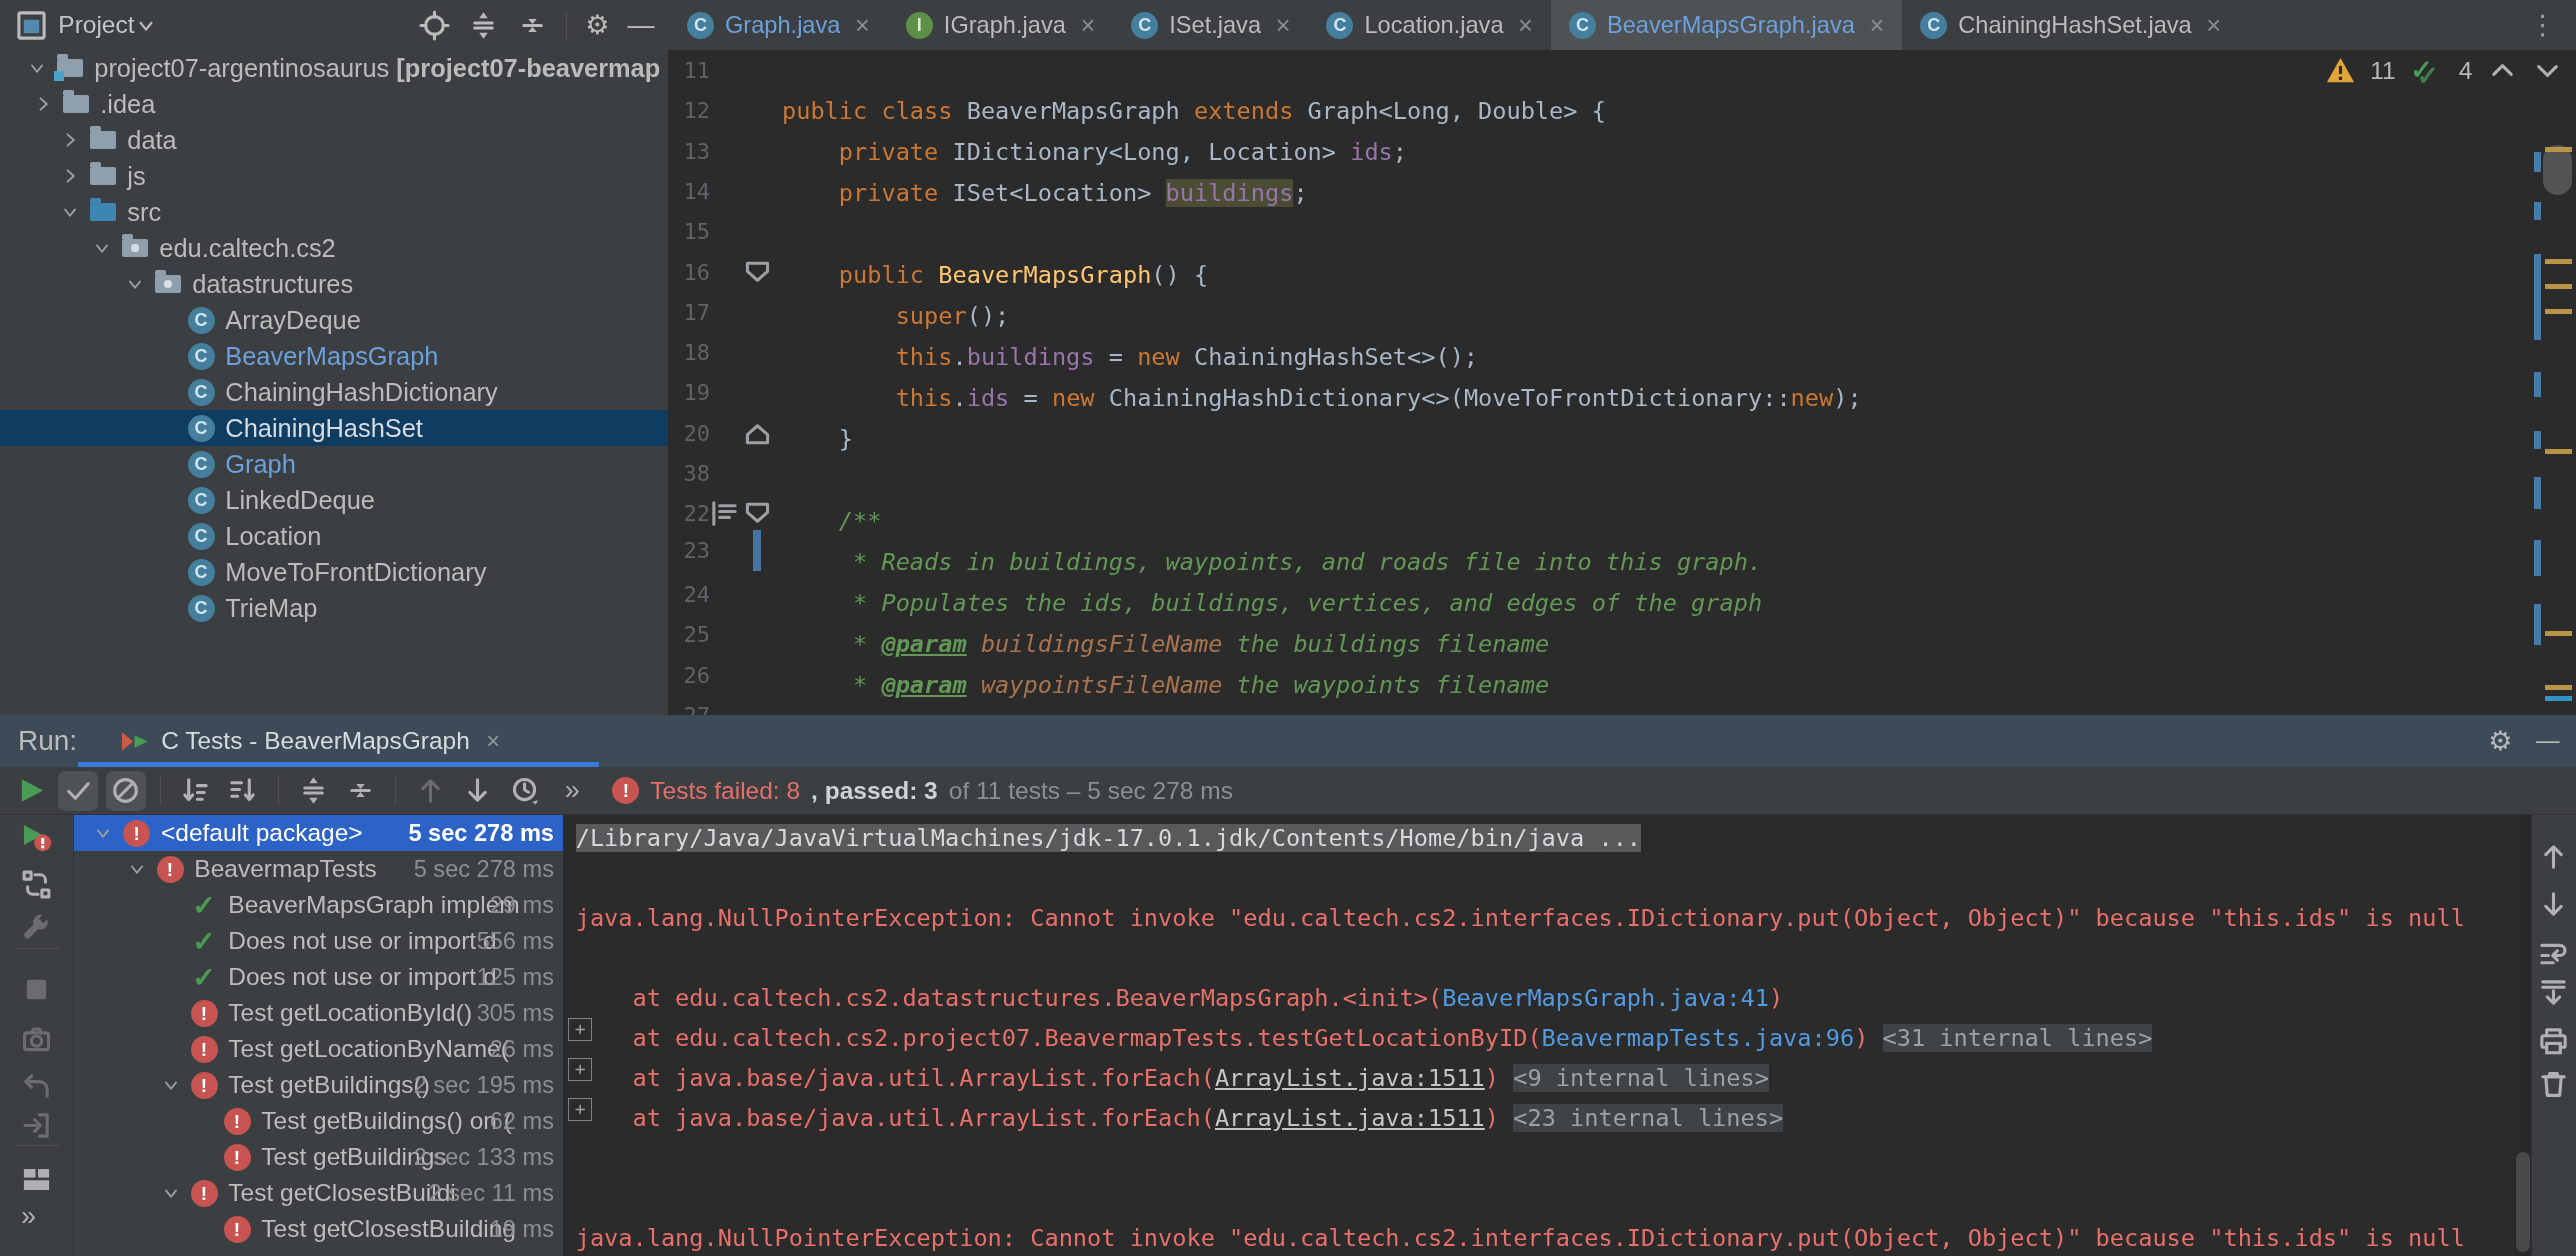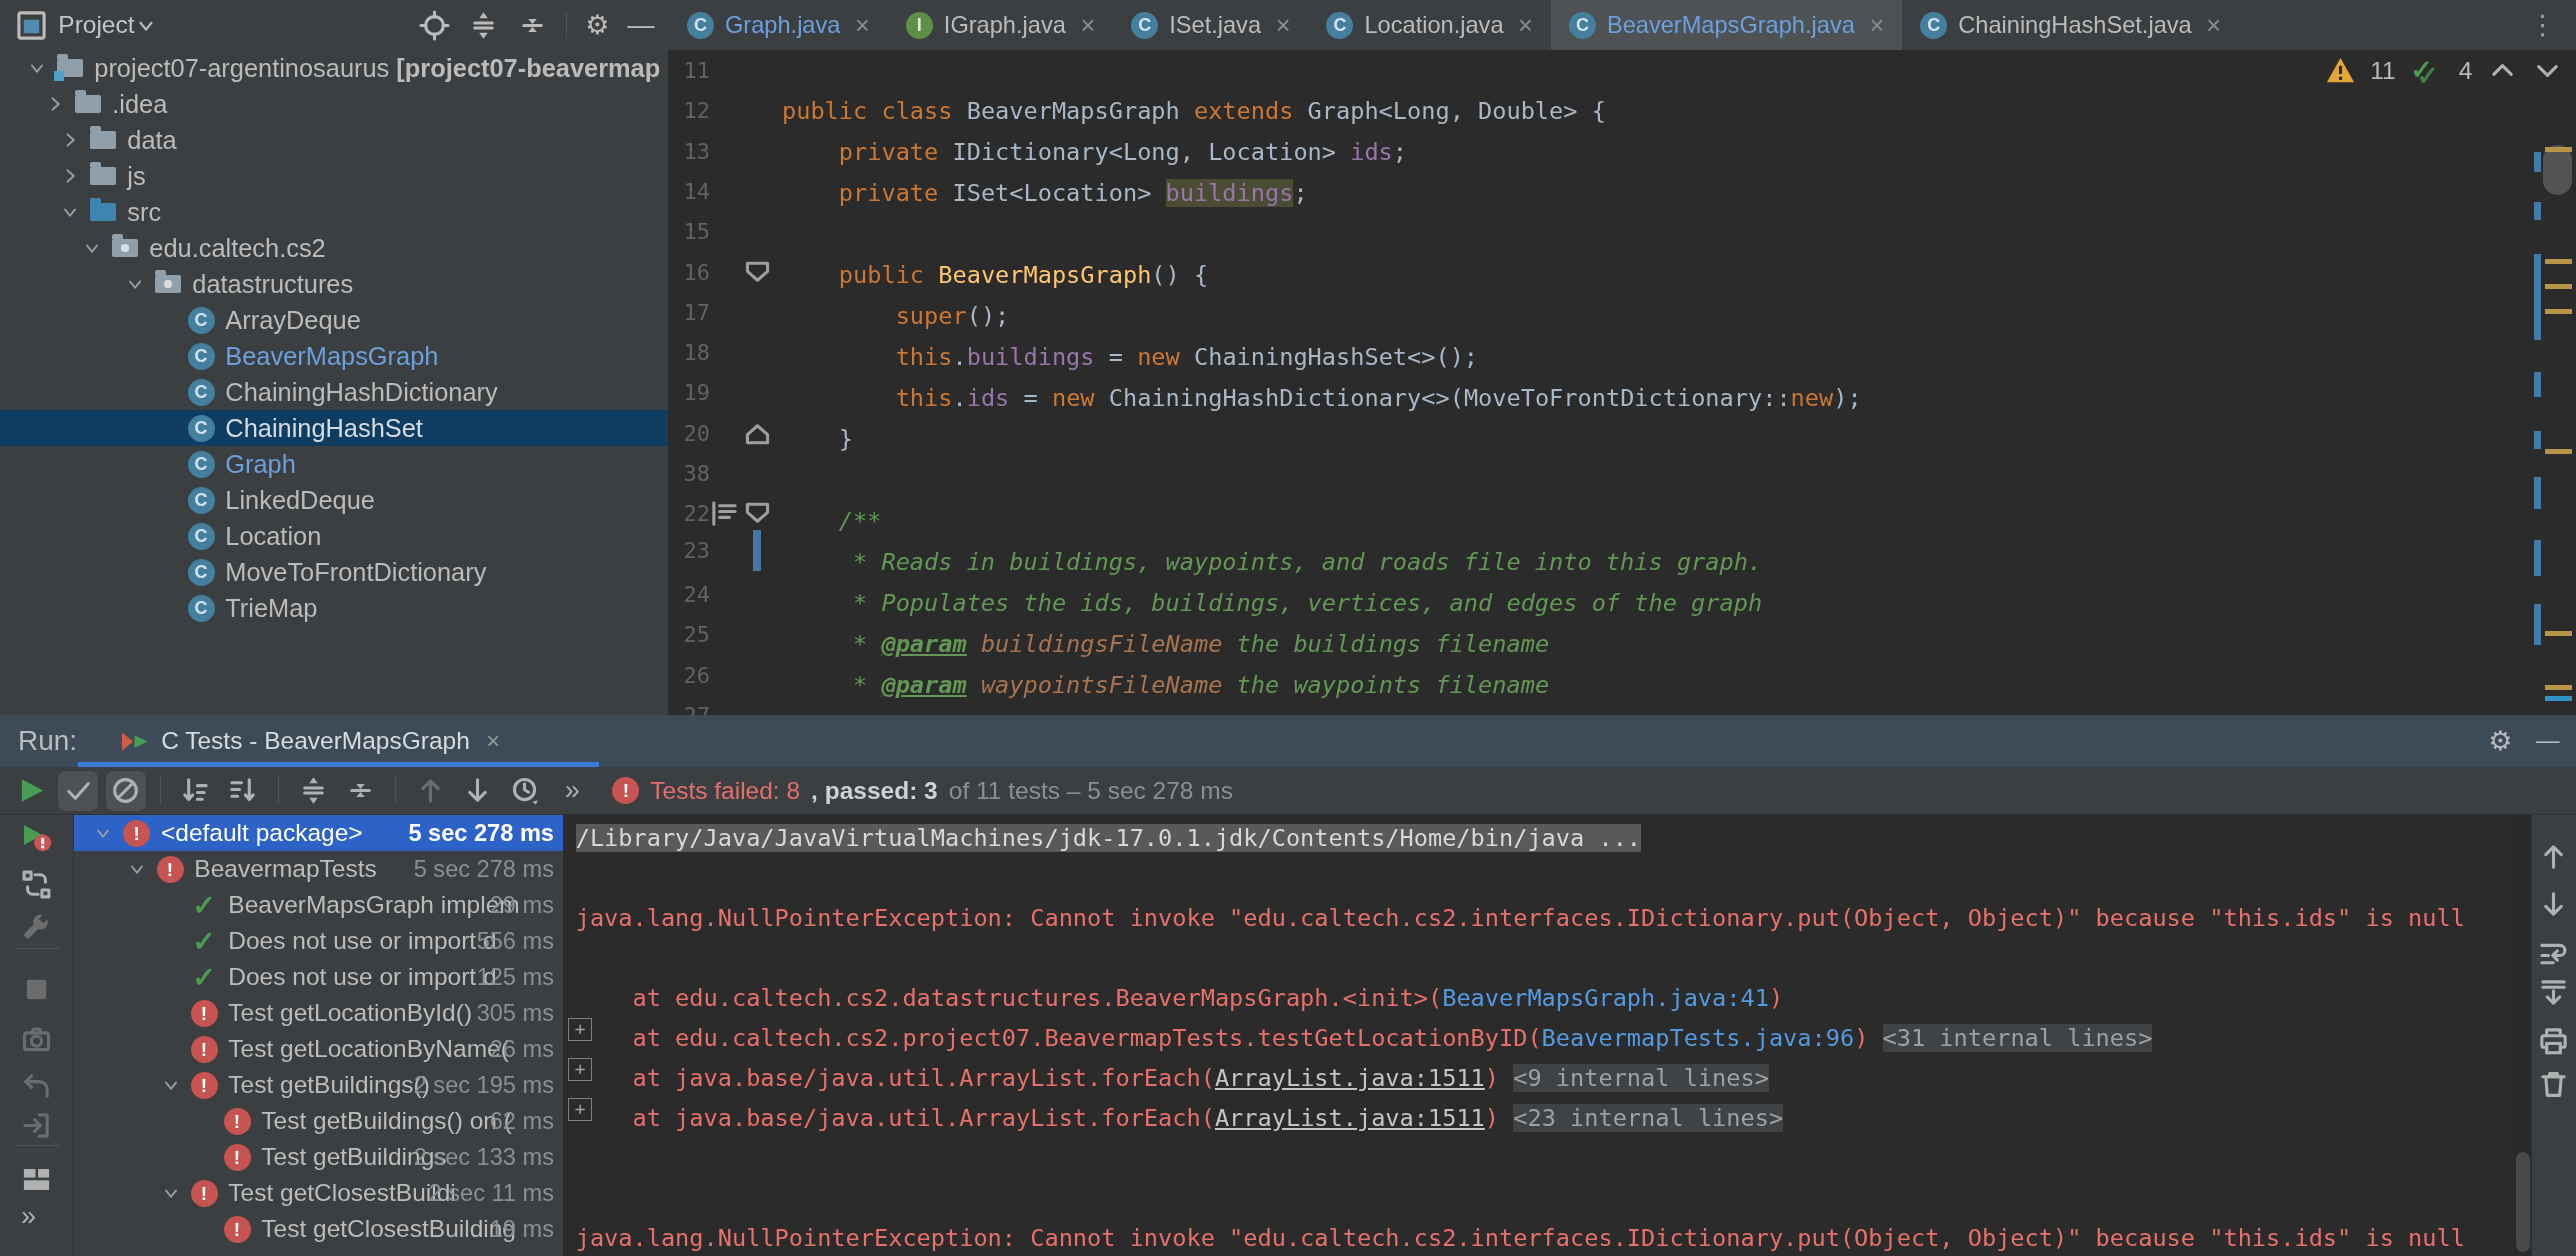--- a/index.html
+++ b/index.html
@@ -203,21 +203,21 @@
             <path d="M4 6l4 5 4-5" fill="none" stroke="currentColor" stroke-width="1.6" stroke-linecap="round" stroke-linejoin="round"></path>
           </svg>
         </span>
         <span class="ibox">
           <span class="folder">
             <span class="rootbadge"></span>
           </span>
         </span>
         <span class="tlabel">project07-argentinosaurus <b>[project07-beavermap</b></span>
       </div>
-      <div class="trow" style="padding-left: 38px;">
+      <div class="trow" style="padding-left: 26px;">
         <span class="chevbox">
           <svg viewBox="0 0 16 16" width="20" height="20">
             <path d="M6 3.5l5 4.5-5 4.5" fill="none" stroke="currentColor" stroke-width="1.6" stroke-linecap="round" stroke-linejoin="round"></path>
           </svg>
         </span>
         <span class="ibox">
           <span class="folder"></span>
         </span>
         <span class="tlabel">.idea</span>
       </div>
@@ -247,21 +247,21 @@
         <span class="chevbox">
           <svg viewBox="0 0 16 16" width="20" height="20">
             <path d="M4 6l4 5 4-5" fill="none" stroke="currentColor" stroke-width="1.6" stroke-linecap="round" stroke-linejoin="round"></path>
           </svg>
         </span>
         <span class="ibox">
           <span class="folder src"></span>
         </span>
         <span class="tlabel">src</span>
       </div>
-      <div class="trow" style="padding-left: 60px; margin-left: 15px;">
+      <div class="trow" style="padding-left: 85px;">
         <span class="chevbox">
           <svg viewBox="0 0 16 16" width="20" height="20">
             <path d="M4 6l4 5 4-5" fill="none" stroke="currentColor" stroke-width="1.6" stroke-linecap="round" stroke-linejoin="round"></path>
           </svg>
         </span>
         <span class="ibox">
           <span class="folder">
             <span class="dot"></span>
           </span>
         </span>

